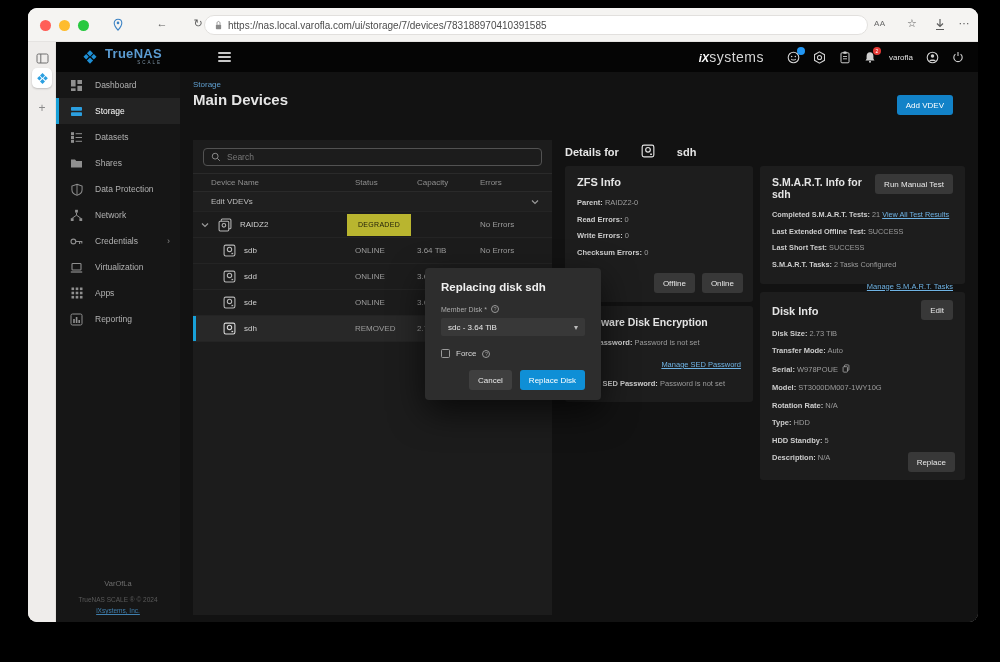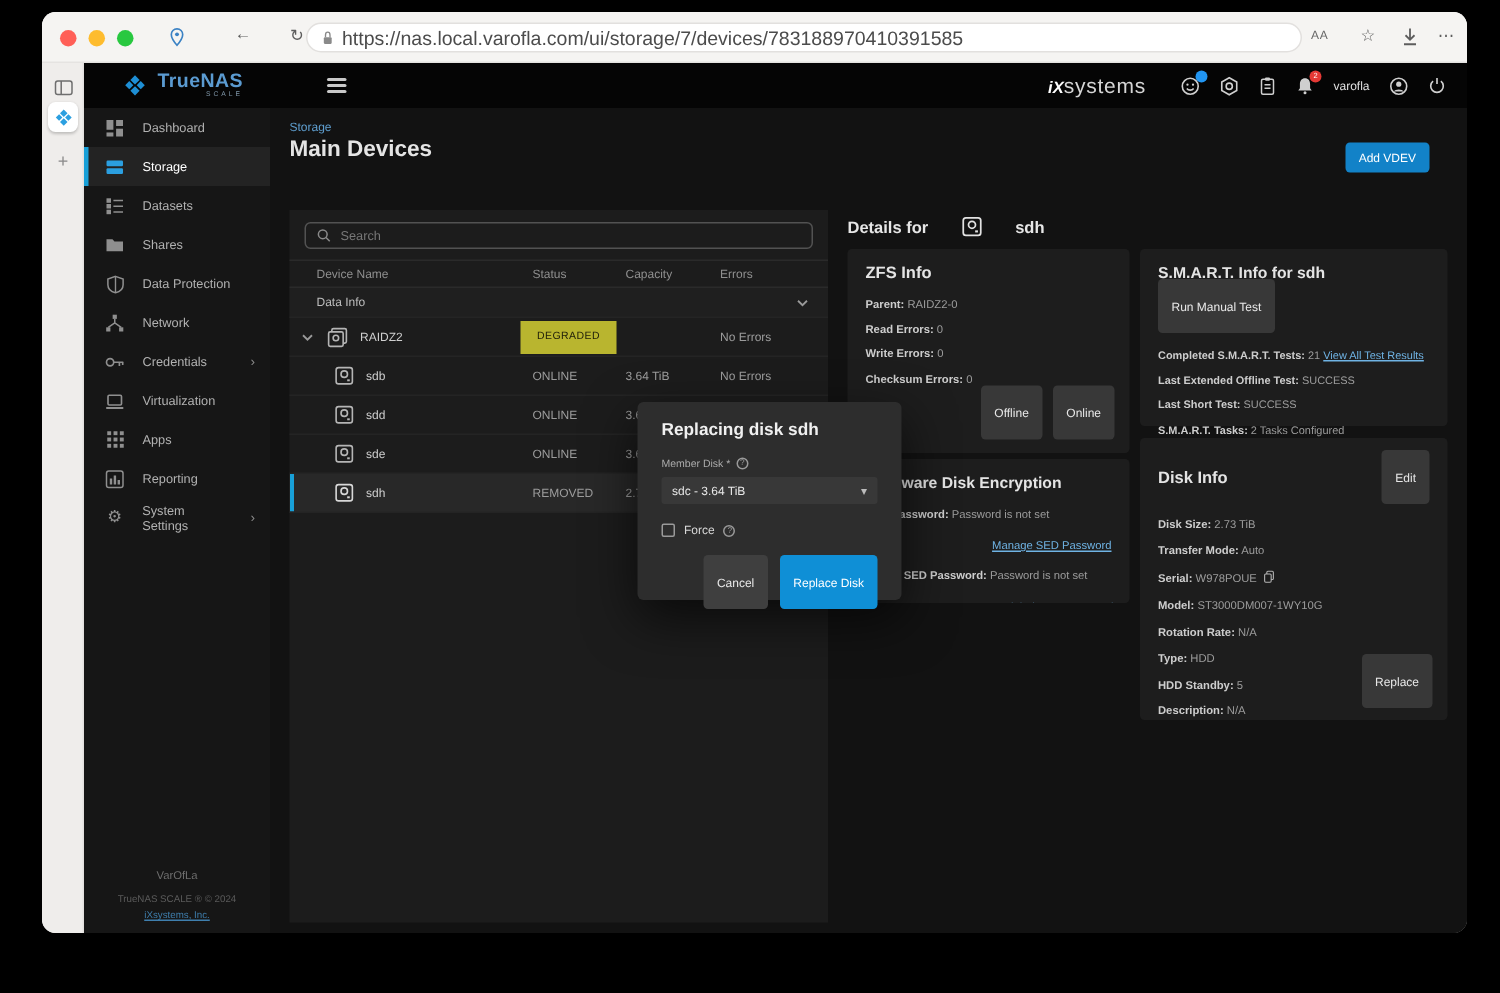--- a/index.html
+++ b/index.html
@@ -9,21 +9,21 @@
   
   .toolbar { position:absolute; left:0; top:0; right:0; height:34px; background:#f5f4f2; border-bottom:1px solid #e5e3e1; }
   .lights { position:absolute; left:12px; top:12px; display:flex; gap:8px; }
   .light { width:11px; height:11px; border-radius:50%; }
   .l-red{background:#ff5f57}.l-yellow{background:#febc2e}.l-green{background:#28c840}
   .tb-ic { position:absolute; top:9px; font-size:11px; color:#5d5d5d; width:16px; text-align:center; cursor:default; }
   .i-back::before{content:"\2190"} .i-reload::before{content:"\21BB"}
   .i-star::before{content:"\2606"} .i-dots::before{content:"\22EF"}
   .urlbar { position:absolute; left:176px; top:7px; width:664px; height:20px; background:#fff; border:1px solid #e2e0de;
             border-radius:10px; display:flex; align-items:center; padding:0 9px; gap:5px; }
-  .url { font-size:13px; color:#4c4c4c; white-space:nowrap; overflow:hidden; }
+  .url { font-size:10px; color:#4c4c4c; white-space:nowrap; overflow:hidden; }
   .aa { position:absolute; left:846px; top:11px; font-size:8px; color:#666; }
   .aa::before{content:"AA"; letter-spacing:.5px;}
   .sidestrip { position:absolute; left:0; top:34px; width:28px; bottom:0; background:#efedeb; border-right:1px solid #e3e1df; }
   .tabfav { position:absolute; left:4px; top:26px; width:20px; height:20px; background:#fff; border-radius:5px;
             box-shadow:0 1px 2px rgba(0,0,0,.2); display:flex; align-items:center; justify-content:center; }
   .strip-ic { position:absolute; left:0; width:28px; text-align:center; color:#7a7a7a; }
   .i-plus::before{content:"+"; font-size:12px; color:#8a8a8a;}
   
   .content { position:absolute; left:28px; top:34px; right:0; bottom:0; background:#121212; }
   .tn-header { position:absolute; left:0; top:0; right:0; height:30px; background:#050505; display:flex; align-items:center; }
@@ -52,21 +52,21 @@
   .i-gear::before{content:"\2699"; font-size:11px; line-height:11px;}
   .sfoot { position:absolute; bottom:8px; left:0; right:0; text-align:center; }
   .sfoot .host { font-size:7.5px; color:#6e6e6e; margin-bottom:8px; }
   .sfoot .ver { font-size:6.5px; color:#5a5a5a; margin-bottom:4px; }
   .sfoot .lnk { font-size:6.5px; color:#3f7fae; text-decoration:underline; cursor:pointer; }
   
   .tn-main { position:absolute; left:124px; top:30px; right:0; bottom:0; background:#121212; }
   .crumb { position:absolute; left:13px; top:8px; font-size:8px; color:#5f9fd0; cursor:pointer; }
   .ptitle { position:absolute; left:13px; top:19px; font-size:15px; font-weight:bold; color:#e4e4e4; }
   .btn { display:inline-flex; align-items:center; justify-content:center; border-radius:3px; font-size:8px;
-         color:#e8e8e8; background:#383838; height:36px; padding:0 9px; cursor:pointer; white-space:nowrap; }
+         color:#e8e8e8; background:#383838; height:20px; padding:0 9px; cursor:pointer; white-space:nowrap; }
   .btn.primary { background:#1282c8; color:#fff; }
   .addvdev { position:absolute; right:25px; top:23px; height:20px; background:#1271b5; }
   
   .tcard { position:absolute; left:13px; top:68px; width:359px; bottom:7px; background:#1c1c1c; }
   .searchrow { height:34px; padding:8px 10px 0 10px; border-bottom:1px solid #2a2a2a; }
   .searchbox { height:18px; border:1px solid #525252; border-radius:4px; display:flex; align-items:center; padding:0 7px; gap:6px; }
   .searchbox input { flex:1; background:transparent; border:none; outline:none; font-size:8.5px; color:#ddd; font-family:"Liberation Sans",sans-serif; }
   .searchbox input::placeholder { color:#787878; }
   .thead,.trow { display:grid; grid-template-columns:162px 62px 63px 1fr; align-items:center; font-size:8px; color:#9c9c9c; }
   .thead { height:18px; border-bottom:1px solid #2a2a2a; color:#8f8f8f; }
@@ -84,21 +84,21 @@
   .card { position:absolute; background:#1d1d1d; border-radius:3px; padding:10px 12px; }
   .card-title { font-size:11px; font-weight:bold; color:#e4e4e4; }
   .kv { font-size:7.5px; color:#9c9c9c; margin-top:7.5px; white-space:nowrap; }
   .kv b { color:#cdcdcd; font-weight:bold; }
   .link { color:#6fb3e4; text-decoration:underline; font-size:7.5px; cursor:pointer; white-space:nowrap; }
   .zfs { left:385px; top:94px; width:188px; height:136px; }
   .zfs-btns { position:absolute; right:10px; bottom:9px; display:flex; gap:7px; }
   .enc { left:385px; top:234px; width:188px; height:96px; overflow:hidden; }
   .enc .lrow { margin-top:6px; text-align:right; }
   .smart { left:580px; top:94px; width:205px; height:118px; }
-  .smart .hd { display:flex; align-items:flex-start; justify-content:center;flex-direction:column; }
+  .smart .hd { display:flex; align-items:flex-start; justify-content:center; }
   .smart .kv { font-size:7.3px; }
   .smart .lrow { margin-top:6px; text-align:right; }
   .disk { left:580px; top:220px; width:205px; height:188px; }
   .disk .hd { display:flex; align-items:center; justify-content:space-between; }
   .disk .kv { margin-top:8.5px; }
   .replace { position:absolute; right:10px; bottom:8px; }
   .copyic { margin-left:4px; color:#b5b5b5; vertical-align:-1px; }
   
   .modal { position:absolute; left:245px; top:196px; width:176px; height:132px; background:#2d2d2d; border-radius:4px;
            z-index:40; box-shadow:0 12px 34px rgba(0,0,0,.65); padding:13px 16px; }
@@ -352,25 +352,20 @@
         <span class="ic">
             <svg width="13" height="13" viewBox="0 0 13 13">
               <rect x="1" y="1" width="11" height="11" rx="1.5" fill="none" stroke="currentColor" stroke-width="1"></rect>
               <rect x="3.2" y="6" width="1.6" height="4" fill="currentColor"></rect>
               <rect x="5.8" y="4" width="1.6" height="6" fill="currentColor"></rect>
               <rect x="8.4" y="7" width="1.6" height="3" fill="currentColor"></rect>
             </svg>
           </span>
         <span>Reporting</span>
       </div>
-      <div class="sitem">
-        <span class="ic i-gear"></span>
-        <span>System Settings</span>
-        <span class="i-chev"></span>
-      </div>
       <div class="sfoot">
         <div class="host">VarOfLa</div>
         <div class="ver">TrueNAS SCALE ® © 2024</div>
         <div class="lnk">iXsystems, Inc.</div>
       </div>
     </div>
 
     <div class="tn-main">
       <div class="crumb">Storage</div>
       <div class="ptitle">Main Devices</div>
@@ -388,21 +383,21 @@
             <input type="text" placeholder="Search" style="">
           </div>
         </div>
         <div class="thead">
           <div>Device Name</div>
           <div>Status</div>
           <div>Capacity</div>
           <div>Errors</div>
         </div>
         <div class="trow group">
-          <div class="gname">Data Info</div>
+          <div class="gname">Edit VDEVs</div>
           <div></div>
             <div></div>
             <div></div>
           <span class="gchev">
             <svg width="10" height="10" viewBox="0 0 10 10">
                 <path d="M2 3.5 L5 6.5 L8 3.5" fill="none" stroke="currentColor" stroke-width="1.2"></path>
               </svg>
           </span>
         </div>
         <div class="trow">

